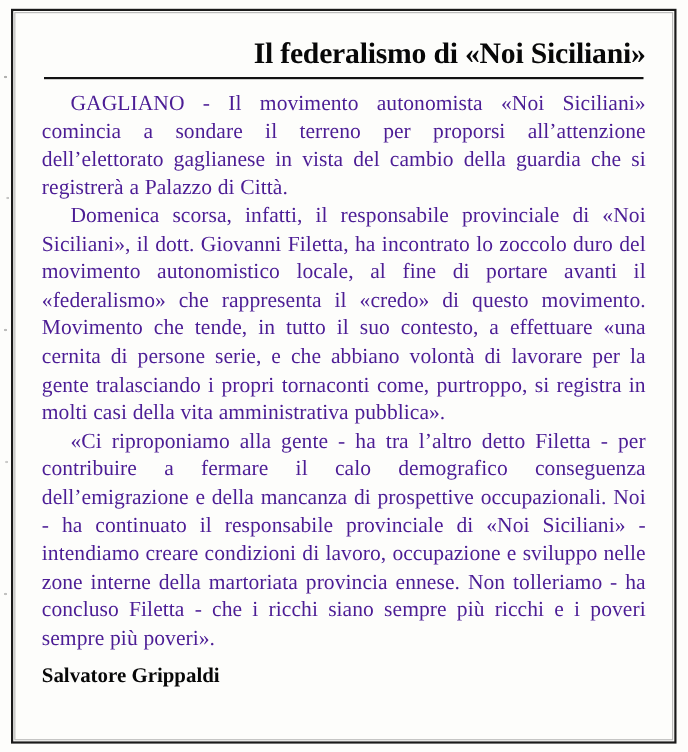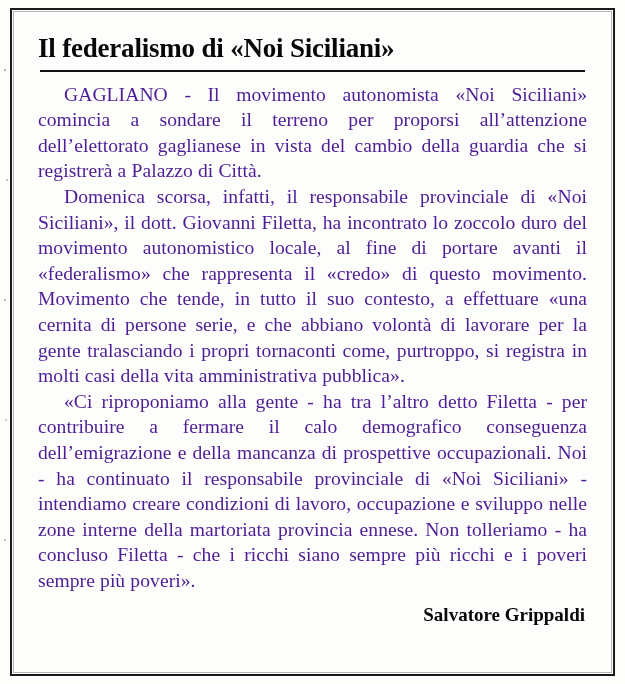--- a/index.html
+++ b/index.html
@@ -43,21 +43,21 @@
     left: 26px;
     top: 20px;
     right: 26px;
     bottom: 18px;
   }
   .headline {
     font-family: "Liberation Serif", serif;
     font-weight: bold;
     font-size: 27px;
     line-height: 1.1;
-    text-align: left;
+    text-align: right;
     letter-spacing: -0.2px;
     margin: 4px 0 6px 0;
     color: #080808;
   }
   .rule {
     height: 2px;
     background: #121212;
     margin: 2px 2px 10px 2px;
   }
   .body-text p {
@@ -67,21 +67,21 @@
     text-justify: inter-word;
     margin: 0 0 0 0;
     text-indent: 26px;
     color: #4c1d95;
     letter-spacing: 0.05px;
     word-spacing: 0.2px;
   }
   .byline {
     font-weight: bold;
     font-size: 19px;
-    text-align: right;
+    text-align: left;
     margin-top: 10px;
     padding-right: 2px;
     color: #080808;
   }
   
   .speckle {
     position: absolute;
     left: 3px;
     top: 40px;
     width: 6px;

